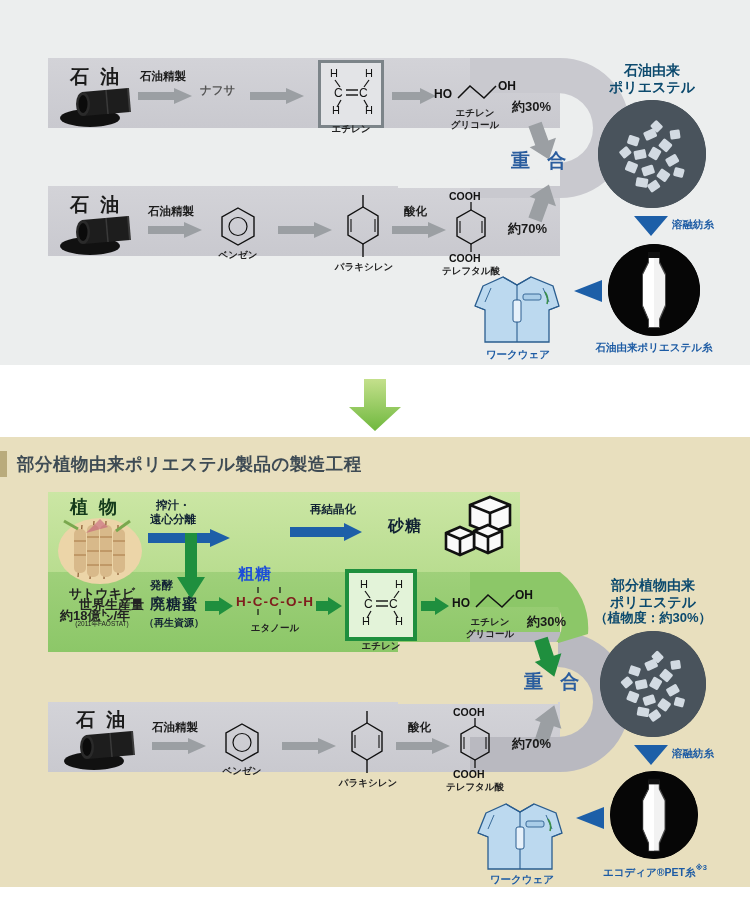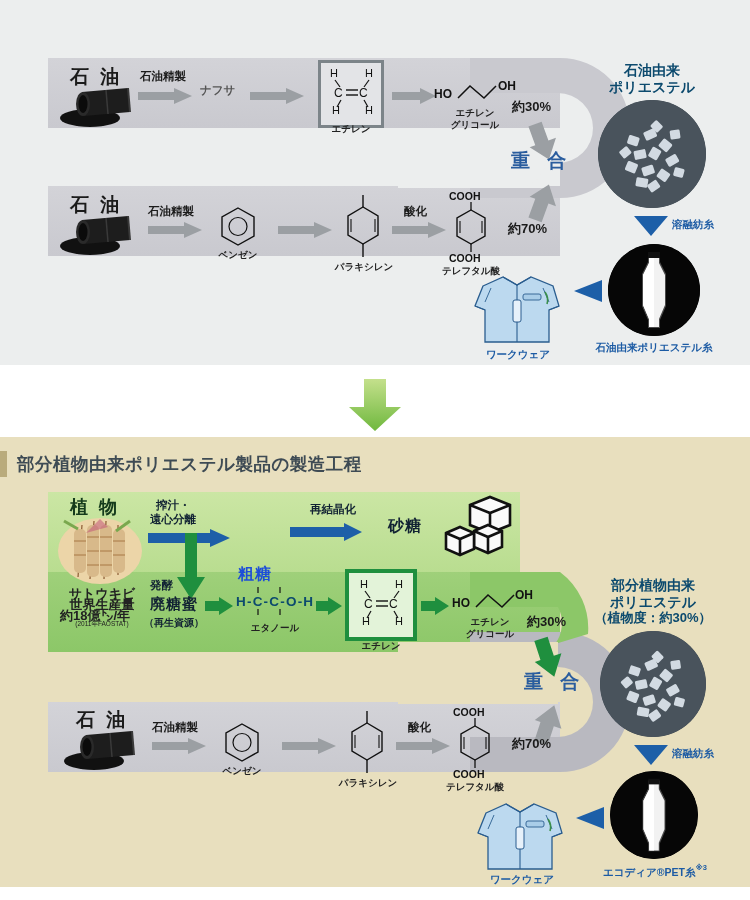--- a/index.html
+++ b/index.html
@@ -326,21 +326,21 @@
           <path d="M44 36 H56"></path>
           <path d="M44 50 H56"></path>
         <path d="M57 26 H69"></path>
           <path d="M57 40 H69"></path>
       </g>
       <path d="M30 18 L44 4 L52 12" fill="#c2577a" opacity="0.55"></path>
       <path d="M60 16 L74 6" stroke="#7aa84e" stroke-width="3" fill="none"></path>
       <path d="M22 14 L8 6" stroke="#7aa84e" stroke-width="3" fill="none"></path>
     </svg>
     <div class="t lbl-xs" style="left:60px; top:150px; width:84px; text-align:center; font-weight:bold;">サトウキビ</div>
-    <div class="t lbl-xs" style="left:60px; top:161px; width:84px; text-align:center; font-weight:bold;">世界生産量</div>
+    <div class="t lbl-xs" style="left:60px; top:161px; width:84px; text-align:right; font-weight:bold;">世界生産量</div>
     <div class="t lbl-xs" style="left:60px; top:172px; width:84px; text-align:left; font-weight:bold;">約18億㌧/年</div>
     <div class="t" style="left:58px; top:183px; width:88px; text-align:center; font-size:6.5px; color:#222;">(2011年FAOSTAT)</div>
 
     <div class="t lbl-mid" style="left:156px; top:62px; color:#123;">搾汁・</div>
     <div class="t lbl-mid" style="left:150px; top:76px; color:#123;">遠心分離</div>
     <svg class="svgwrap" style="left:148px; top:92px;" width="82" height="18">
       <path d="M0,4 H62 V0 L82,9 L62,18 V14 H0 Z" fill="#1d5fa8"></path>
     </svg>
 
     <svg class="svgwrap" style="left:176px; top:96px;" width="30" height="68">
@@ -371,21 +371,21 @@
     </svg>
 
     <div class="t" style="left:150px; top:142px; font-size:11.5px; font-weight:bold; color:#123;">発酵</div>
     <div class="t" style="left:150px; top:158px; font-size:15px; font-weight:bold; color:#123; letter-spacing:1px;">廃糖蜜</div>
     <div class="t" style="left:144px; top:180px; font-size:10px; font-weight:bold; color:#123;">（再生資源）</div>
 
     <svg class="svgwrap" style="left:205px; top:160px;" width="28" height="18">
       <path d="M0,4 H14 V0 L28,9 L14,18 V14 H0 Z" fill="#1f8f3e"></path>
     </svg>
 
-    <div class="t" style="left:236px; top:157px; font-size:13.5px; font-weight:bold; color:#0c4a6e; letter-spacing:1.2px;">H-C-C-O-H</div>
+    <div class="t" style="left:236px; top:157px; font-size:13.5px; font-weight:bold; color:#7f1d1d; letter-spacing:1.2px;">H-C-C-O-H</div>
     <svg class="svgwrap" style="left:250px; top:150px;" width="70" height="30">
       <line x1="8" y1="0" x2="8" y2="6" stroke="#111" stroke-width="1.2"></line>
       <line x1="30" y1="0" x2="30" y2="6" stroke="#111" stroke-width="1.2"></line>
       <line x1="8" y1="22" x2="8" y2="28" stroke="#111" stroke-width="1.2"></line>
       <line x1="30" y1="22" x2="30" y2="28" stroke="#111" stroke-width="1.2"></line>
     </svg>
     <div class="t lbl-chem" style="left:238px; top:186px; width:74px;">エタノール</div>
 
     <svg class="svgwrap" style="left:316px; top:160px;" width="26" height="18">
       <path d="M0,4 H12 V0 L26,9 L12,18 V14 H0 Z" fill="#1f8f3e"></path>

